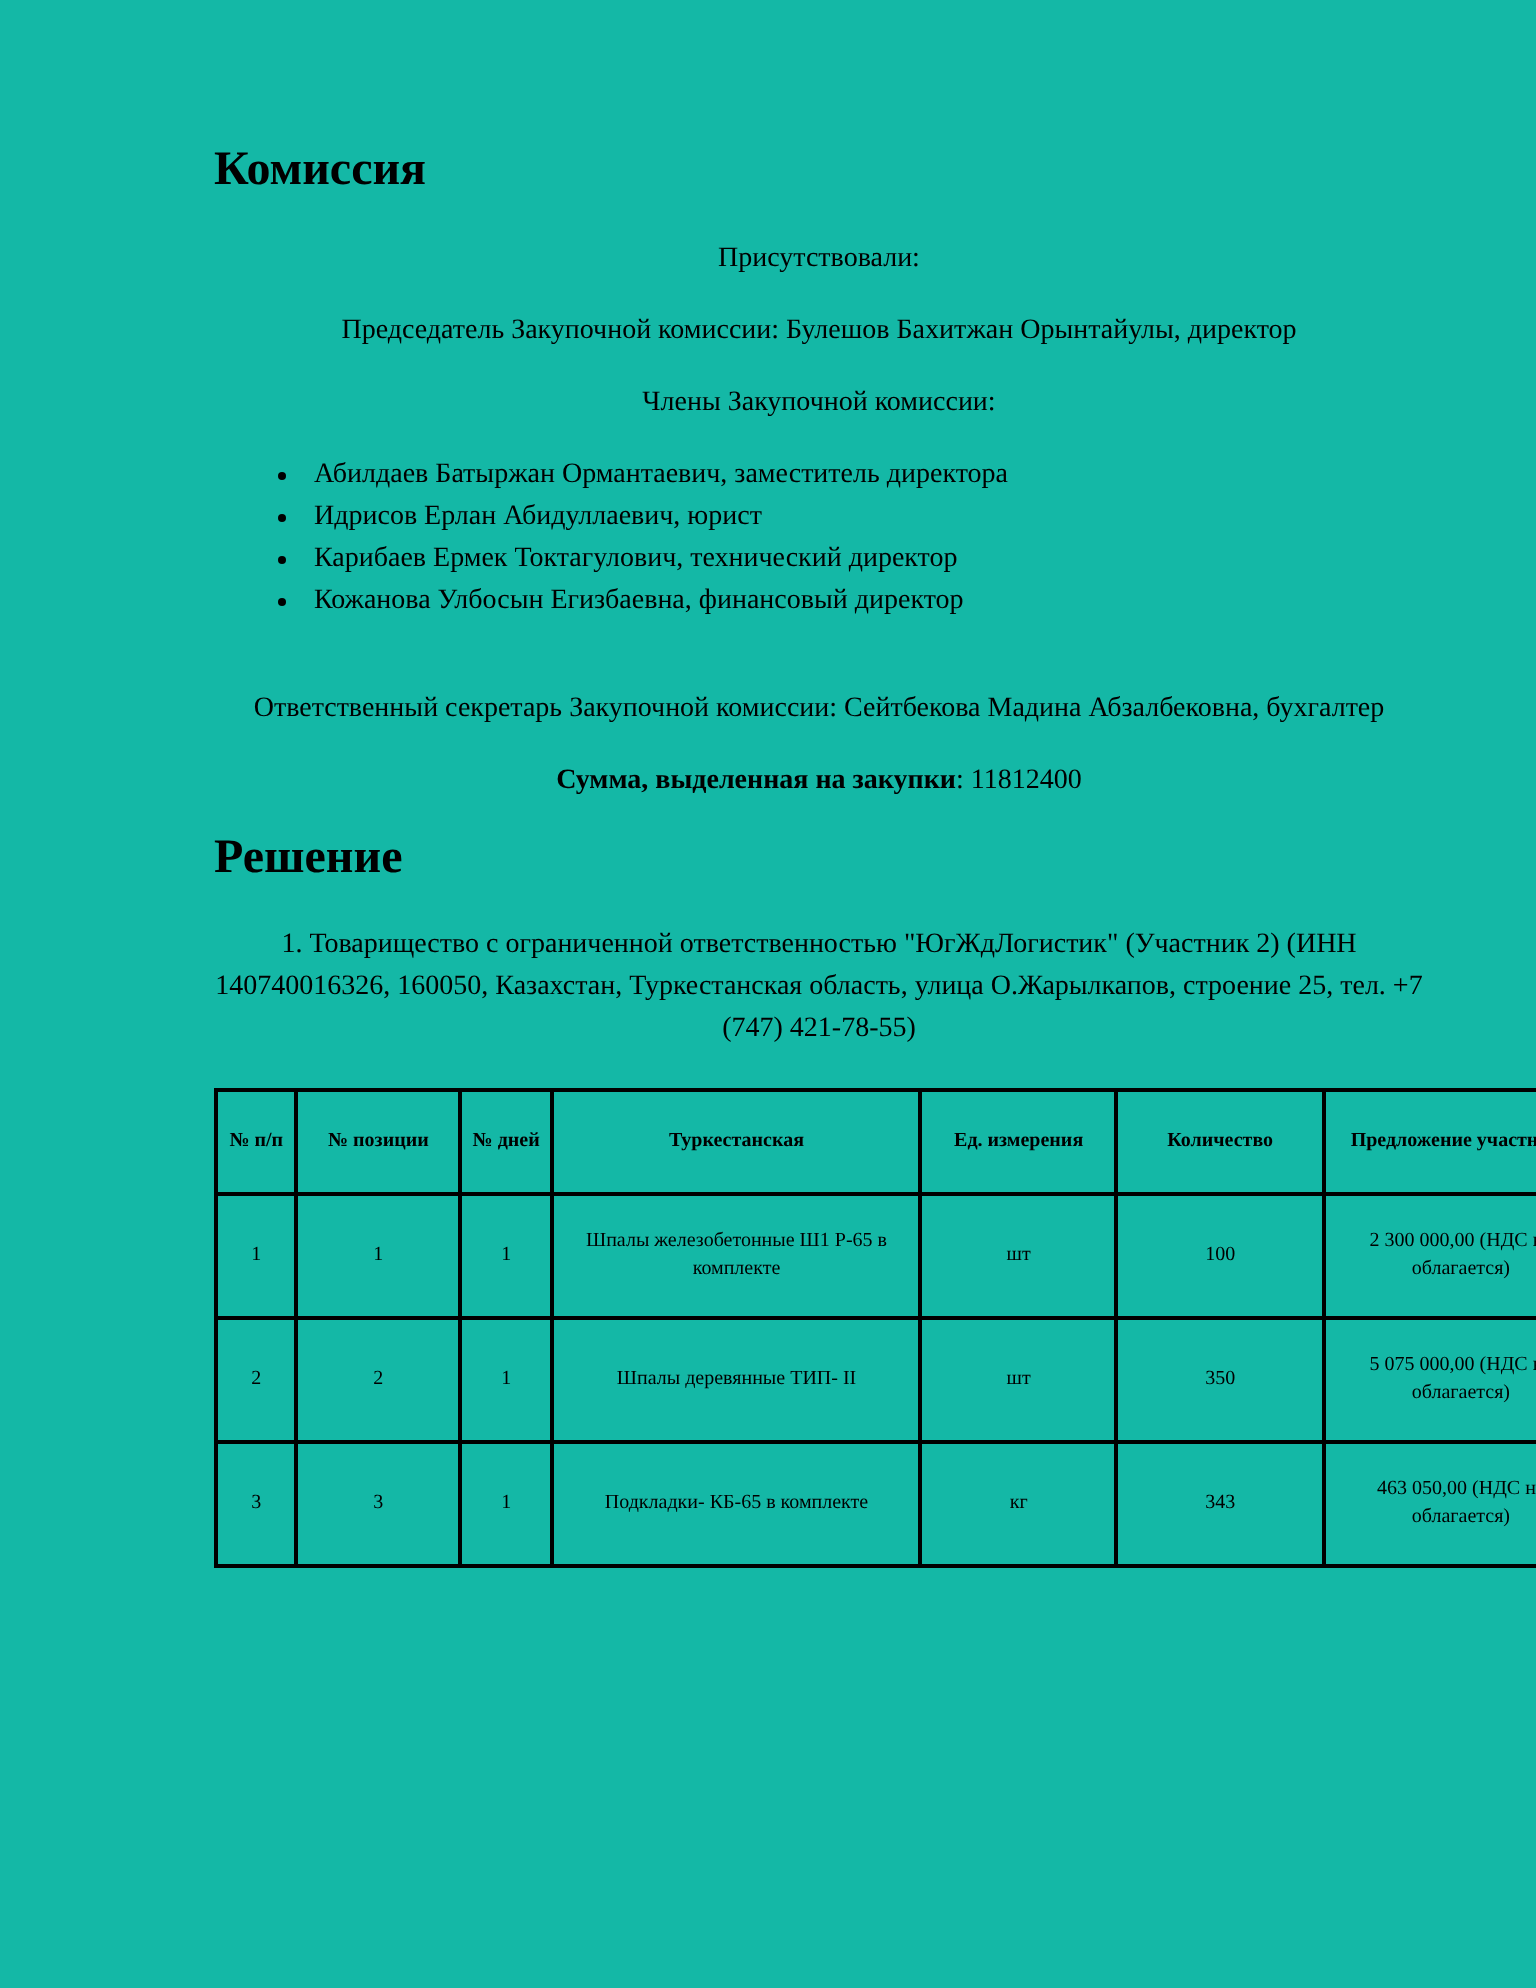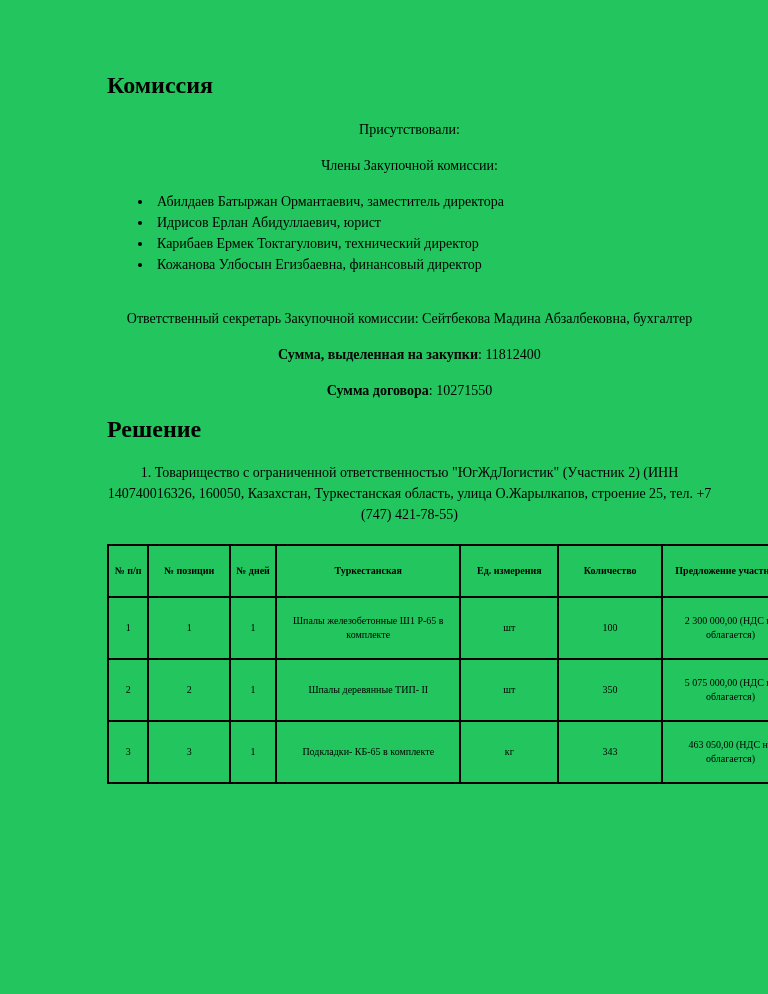--- a/index.html
+++ b/index.html
@@ -6,21 +6,21 @@
     margin: 0;
     padding: 0;
     background: #ffffff;
     color: #000000;
     font-family: "Liberation Serif", "DejaVu Serif", serif;
     font-size: 14px;
   }
   .page {
     width: 768px;
     height: 994px;
-    background: #22c55e;
+    background: #14b8a6;
     box-sizing: border-box;
     padding: 62px 56px 16px 107px;
     overflow: hidden;
   }
   h1.doc-heading {
     font-size: 24px;
     font-weight: bold;
     margin: 10px 0 19px 0;
     line-height: 1.15;
   }
@@ -73,36 +73,36 @@
 </style>
 </head>
 <body>
 
 <div class="page">
 
   <h1 class="doc-heading">Комиссия</h1>
 
   <p class="doc-par">Присутствовали:</p>
 
+  <p class="doc-par">Председатель Закупочной комиссии: Булешов Бахитжан Орынтайулы, директор</p>
 
   <p class="doc-par">Члены Закупочной комиссии:</p>
 
   <ul class="members">
     <li><span>Абилдаев Батыржан Ормантаевич, заместитель директора</span></li>
     <li><span>Идрисов Ерлан Абидуллаевич, юрист</span></li>
     <li><span>Карибаев Ермек Токтагулович, технический директор</span></li>
     <li><span>Кожанова Улбосын Егизбаевна, финансовый директор</span></li>
   </ul>
 
   <p class="doc-par">Ответственный секретарь Закупочной комиссии: Сейтбекова Мадина Абзалбековна, бухгалтер</p>
 
 
   <p class="doc-par"><b class="lbl">Сумма, выделенная на закупки</b><span>: 11812400</span></p>
 
-  <p class="doc-par"><b class="lbl">Сумма договора</b><span>: 10271550</span></p>
 
   <h1 class="doc-heading">Решение</h1>
 
 
   <p class="doc-par">1. Товарищество с ограниченной ответственностью "ЮгЖдЛогистик" (Участник 2) (ИНН 140740016326, 160050, Казахстан, Туркестанская область, улица О.Жарылкапов, строение 25, тел. +7 (747) 421-78-55)</p>
 
   <table class="results">
     <colgroup>
       <col style="width:35px">
       <col style="width:71px">

